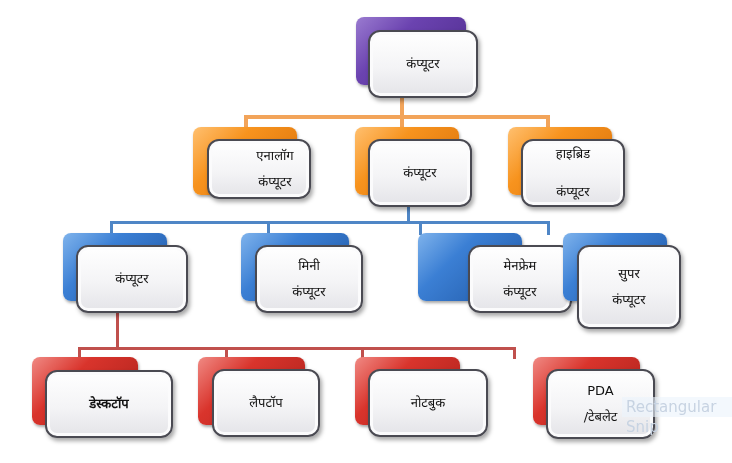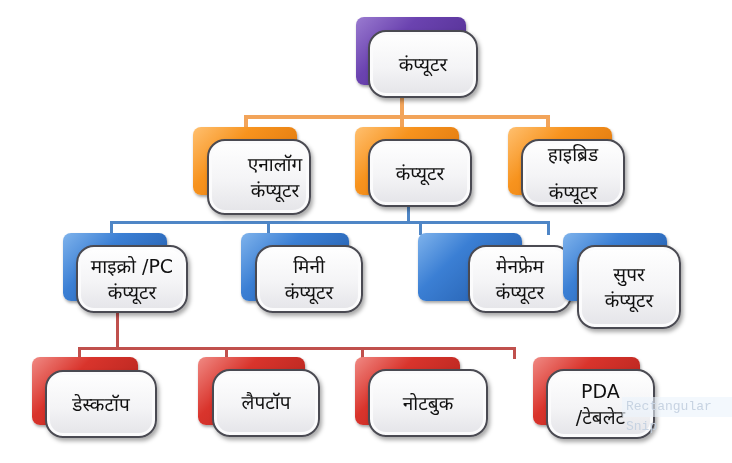--- a/index.html
+++ b/index.html
@@ -7,38 +7,38 @@
     width: 732px; height: 463px; background: #ffffff; position: relative; overflow: hidden;
     font-family: "DejaVu Sans", "Liberation Sans", sans-serif;
   }
   .line { position: absolute; }
   .node { position: absolute; }
   .back {
     position: absolute; border-radius: 8px;
     box-shadow: 1px 2px 3px rgba(0,0,0,0.35);
   }
   .front {
-    position: absolute; border-radius: 18px;
+    position: absolute; border-radius: 12px;
     border: 2px solid #4a4a52;
     background: linear-gradient(to bottom, #ffffff 0%, #f4f4f6 55%, #e4e4e8 100%);
     box-shadow: 2px 3px 4px rgba(0,0,0,0.35), inset 0 0 0 3px #fbfbfc;
     display: flex; flex-direction: column; align-items: center; justify-content: center;
     text-align: center; color: #111;
-    font-size: 19px; line-height: 26px;
+    font-size: 13px; line-height: 26px;
     box-sizing: border-box;
   }
   .front span { display: block; white-space: nowrap; }
   .purple { background: linear-gradient(135deg, #9a7bd0 0%, #6b43b0 35%, #4c2a8a 100%); }
   .orange { background: linear-gradient(135deg, #ffc070 0%, #f7931e 35%, #d86f08 100%); }
   .blue   { background: linear-gradient(135deg, #7fb3ec 0%, #3b7fd4 35%, #1f56a3 100%); }
   .red    { background: linear-gradient(135deg, #f08a84 0%, #d9342c 35%, #a8201a 100%); }
   .ghost {
     position: absolute; left: 622px; top: 397px; width: 110px; height: 20px;
-    background: rgba(235,243,252,0.6); color: #c7d3e2; font-size: 13px; line-height: 20px;
-    padding-left: 4px; box-sizing: border-box; font-family: Liberation Mono, monospace;
+    background: rgba(235,243,252,0.6); color: #c7d3e2; font-size: 15px; line-height: 20px;
+    padding-left: 4px; box-sizing: border-box;
   }
 </style>
 </head>
 <body>
 
 <div class="line" style="left:400px;top:98px;width:4px;height:20px;background:#f2a45a;"></div>
 <div class="line" style="left:244px;top:115px;width:306px;height:4px;background:#f2a45a;"></div>
 <div class="line" style="left:244px;top:115px;width:4px;height:14px;background:#f2a45a;"></div>
 <div class="line" style="left:400px;top:115px;width:4px;height:14px;background:#f2a45a;"></div>
 <div class="line" style="left:546px;top:115px;width:4px;height:14px;background:#f2a45a;"></div>
@@ -59,21 +59,21 @@
 
 <div class="node">
   <div class="back purple" style="left:356px;top:17px;width:110px;height:68px;"></div>
   <div class="front" style="left:368px;top:30px;width:110px;height:68px;">
     <span>कंप्यूटर</span>
   </div>
 </div>
 
 <div class="node">
   <div class="back orange" style="left:193px;top:127px;width:104px;height:68px;"></div>
-  <div class="front" style="left:207px;top:139px;width:104px;height:76px;padding-left:32px;">
+  <div class="front" style="left:207px;top:139px;width:104px;height:60px;padding-left:32px;">
     <span>एनालॉग</span>
     <span>कंप्यूटर</span>
   </div>
 </div>
 <div class="node">
   <div class="back orange" style="left:355px;top:127px;width:104px;height:68px;"></div>
   <div class="front" style="left:368px;top:139px;width:104px;height:68px;">
     <span>कंप्यूटर</span>
   </div>
 </div>
@@ -81,21 +81,20 @@
   <div class="back orange" style="left:508px;top:127px;width:104px;height:68px;"></div>
   <div class="front" style="left:521px;top:139px;width:104px;height:68px;gap:12px;">
     <span>हाइब्रिड</span>
     <span>कंप्यूटर</span>
   </div>
 </div>
 
 <div class="node">
   <div class="back blue" style="left:63px;top:233px;width:104px;height:68px;"></div>
   <div class="front" style="left:76px;top:245px;width:112px;height:68px;">
-    <span>माइक्रो /PC</span>
     <span>कंप्यूटर</span>
   </div>
 </div>
 <div class="node">
   <div class="back blue" style="left:241px;top:233px;width:108px;height:68px;"></div>
   <div class="front" style="left:255px;top:245px;width:108px;height:68px;">
     <span>मिनी</span>
     <span>कंप्यूटर</span>
   </div>
 </div>
@@ -109,21 +108,21 @@
 <div class="node">
   <div class="back blue" style="left:563px;top:233px;width:104px;height:68px;"></div>
   <div class="front" style="left:577px;top:245px;width:104px;height:84px;">
     <span>सुपर</span>
     <span>कंप्यूटर</span>
   </div>
 </div>
 
 <div class="node">
   <div class="back red" style="left:32px;top:357px;width:106px;height:68px;"></div>
-  <div class="front" style="left:45px;top:370px;width:112px;height:68px;">
+  <div class="front" style="left:45px;top:370px;width:128px;height:68px;font-weight:bold;">
     <span>डेस्कटॉप</span>
   </div>
 </div>
 <div class="node">
   <div class="back red" style="left:198px;top:357px;width:107px;height:68px;"></div>
   <div class="front" style="left:212px;top:369px;width:108px;height:68px;font-family:Liberation Serif, serif;">
     <span>लैपटॉप</span>
   </div>
 </div>
 <div class="node">

